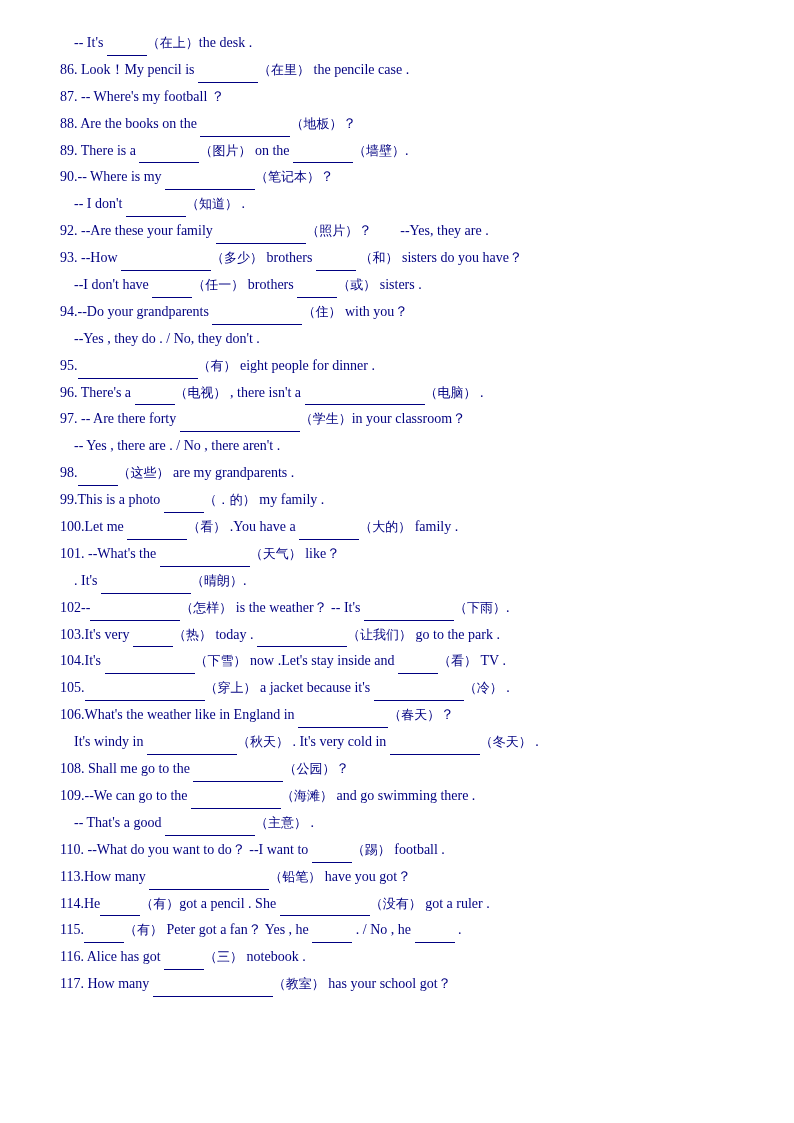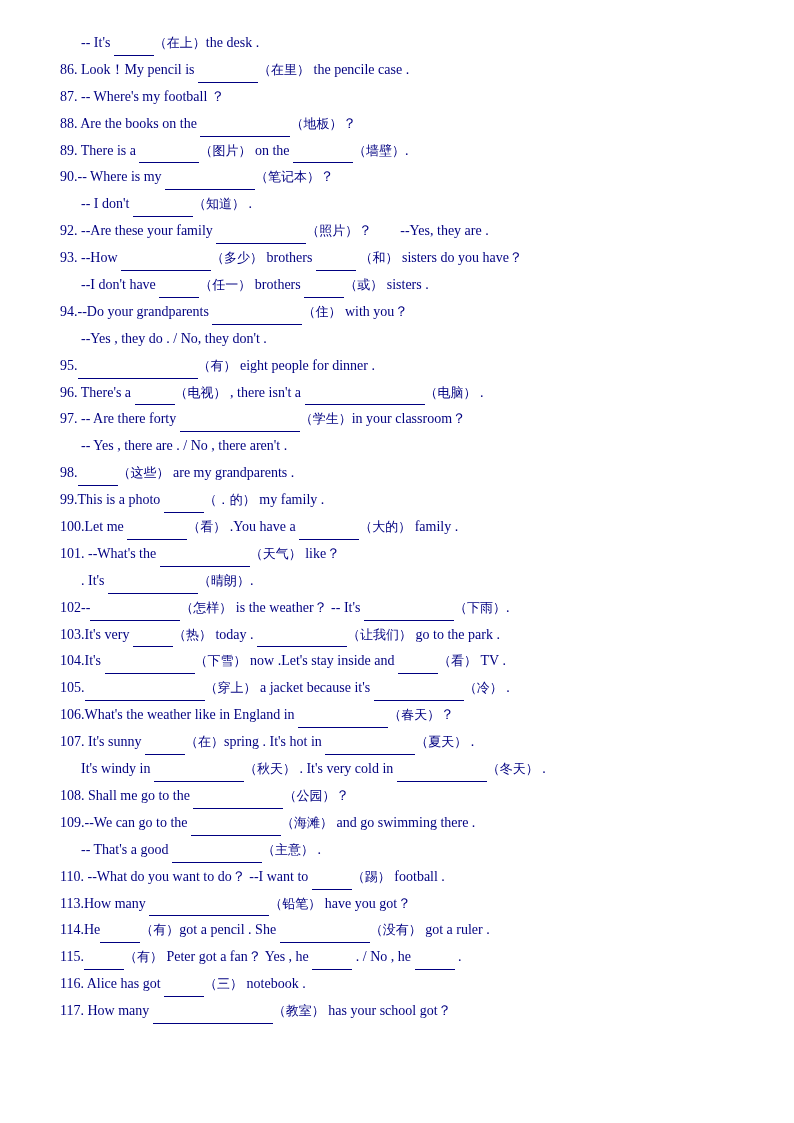--- a/index.html
+++ b/index.html
@@ -19,21 +19,21 @@
     }
     .content {
       padding: 10px 20px;
     }
     .line {
       display: block;
       margin-bottom: 1px;
     }
     .indent {
       display: block;
-      margin-left: 21px;
+      margin-left: 14px;
     }
     .blank {
       display: inline-block;
       border-bottom: 1px solid #000080;
       min-width: 60px;
       height: 14px;
       vertical-align: bottom;
     }
     .blank-sm {
       min-width: 40px;
@@ -101,21 +101,20 @@
   <span class="line">102--<span class="blank blank-lg"></span><span class="zh">（怎样）</span> is the weather？  -- It's <span class="blank blank-lg"></span><span class="zh">（下雨）</span>.</span>
 
   <span class="line">103.It's very <span class="blank blank-sm"></span><span class="zh">（热）</span> today . <span class="blank blank-lg"></span><span class="zh">（让我们）</span> go to the park .</span>
 
   <span class="line">104.It's <span class="blank blank-lg"></span><span class="zh">（下雪）</span> now .Let's stay inside and <span class="blank blank-sm"></span><span class="zh">（看）</span> TV .</span>
 
   <span class="line">105.<span class="blank blank-xl"></span><span class="zh">（穿上）</span> a jacket because it's <span class="blank blank-lg"></span><span class="zh">（冷）</span> .</span>
 
   <span class="line">106.What's the weather like in England in <span class="blank blank-lg"></span><span class="zh">（春天）</span>？</span>
 
-  <span class="line">107. It's sunny <span class="blank blank-sm"></span><span class="zh">（在）</span>spring . It's hot in <span class="blank blank-lg"></span><span class="zh">（夏天）</span> .</span>
 
   <span class="indent line">It's windy in <span class="blank blank-lg"></span><span class="zh">（秋天）</span> . It's very cold in <span class="blank blank-lg"></span><span class="zh">（冬天）</span> .</span>
 
   <span class="line">108. Shall me go to the <span class="blank blank-lg"></span><span class="zh">（公园）</span>？</span>
 
   <span class="line">109.--We can go to the <span class="blank blank-lg"></span><span class="zh">（海滩）</span> and go swimming there .</span>
 
   <span class="indent line">-- That's a good <span class="blank blank-lg"></span><span class="zh">（主意）</span> .</span>
 
   <span class="line">110. --What do you want to do？    --I want to <span class="blank blank-sm"></span><span class="zh">（踢）</span> football .</span>

